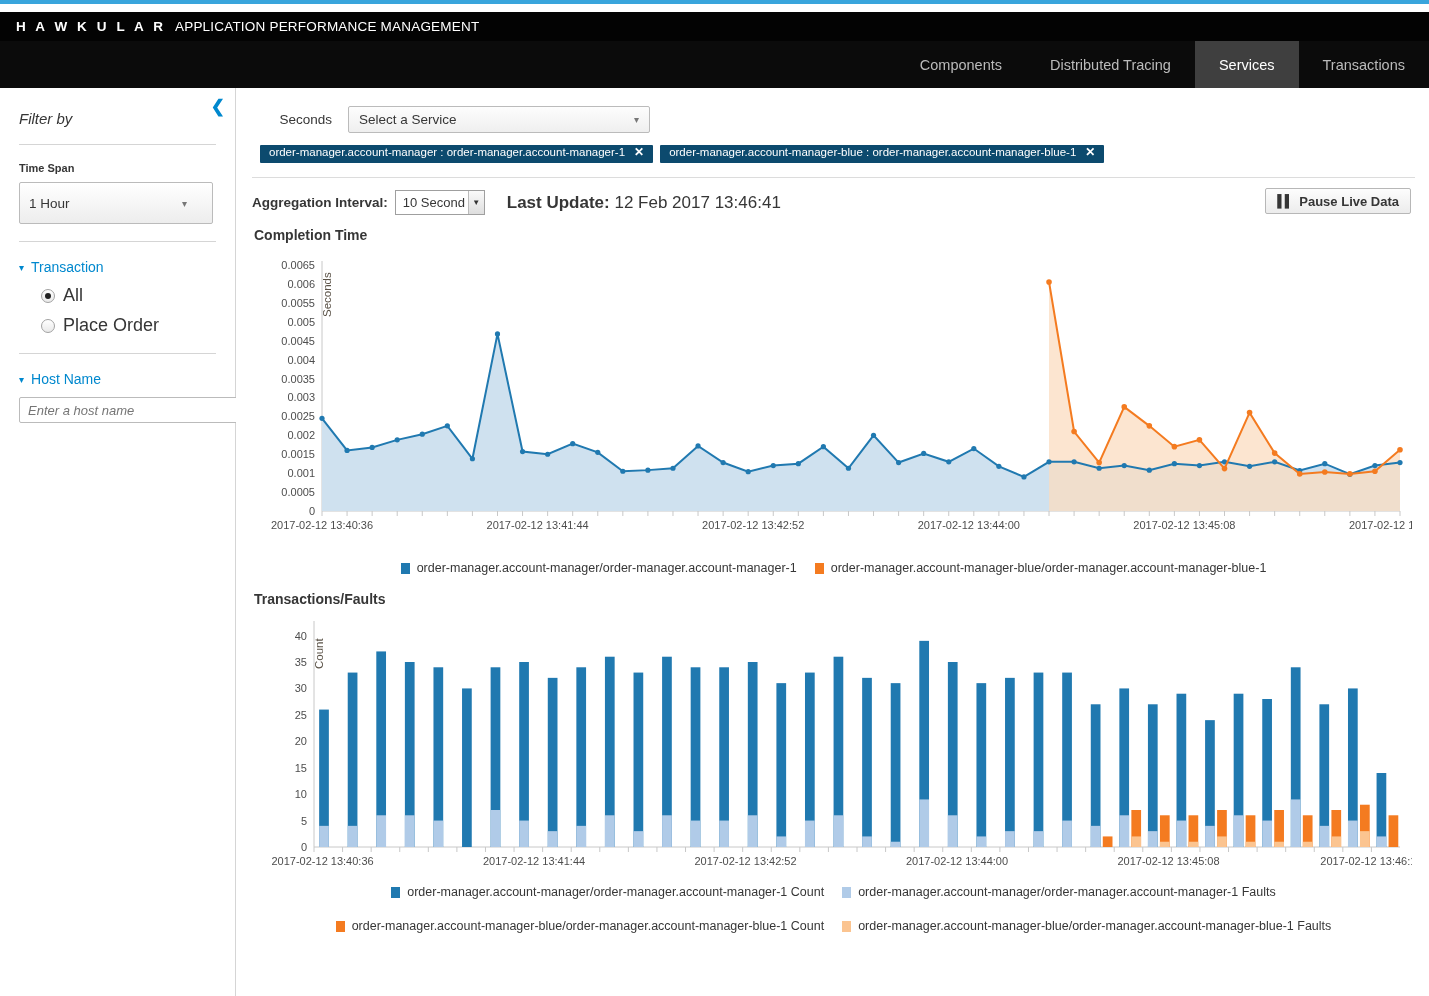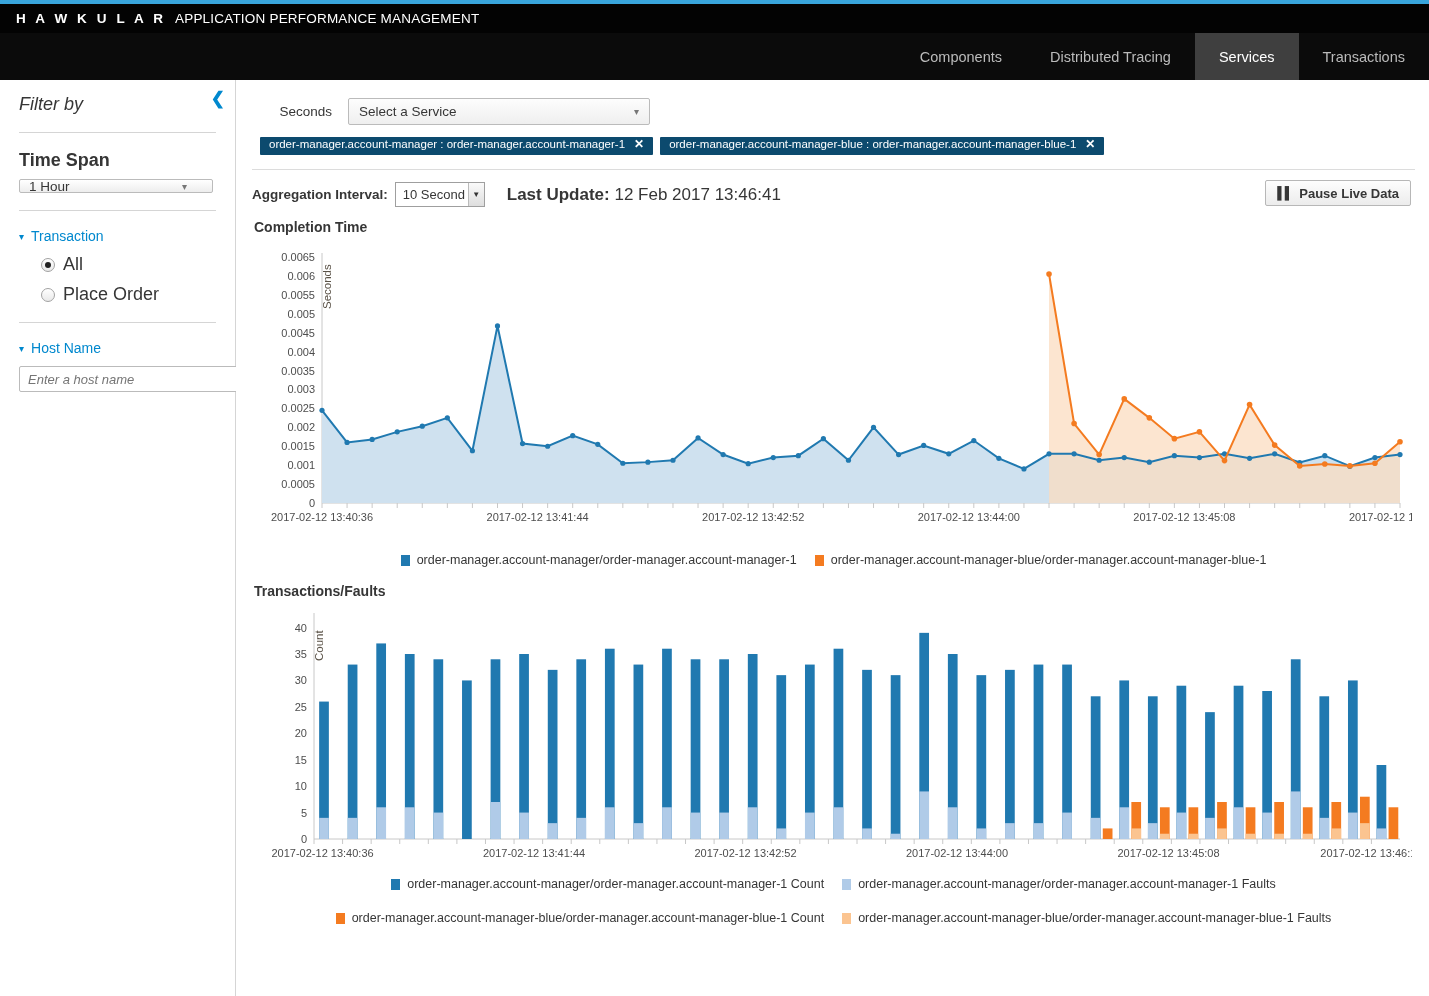--- a/index.html
+++ b/index.html
@@ -7,46 +7,46 @@
   body {
     width:1429px; height:996px;
     font-family:"Liberation Sans", sans-serif;
     font-size:13px; color:#363636; background:#fff;
     overflow:hidden;
   }
   
   #top-accent { height:4px; background:#39a5dc; }
   #brand-bar {
     height:29px; background:#030303; color:#fff;
-    display:flex; align-items:center; padding-left:16px;
+    display:flex; align-items:center; padding-left:16px;margin-top:8px;
   }
   #brand-name { font-weight:bold; letter-spacing:3.1px; font-size:13.5px; }
   #brand-sub { font-size:13.5px; margin-left:9px; letter-spacing:.2px; color:#fff; }
   
   #nav-bar { height:47px; background:#0b0b0b; display:flex; align-items:stretch;justify-content:flex-end; }
   .nav-item {
     display:flex; align-items:center; padding:0 24px;
     color:#bbb; font-size:14.5px; cursor:pointer;
   }
   .nav-item.active { background:#3f3f3f; color:#fff; }
   
   #page { display:flex; height:916px; background:#fff; }
   #sidebar {
     width:236px; background:#fff; position:relative;
     border-right:1px solid #d5d5d5; padding:0 19px;
   }
   #collapse-btn {
     position:absolute; right:10px; top:10px; color:#0088ce;
     font-size:17px; cursor:pointer; line-height:1; font-weight:bold;
   }
-  #filter-by { font-style:italic; font-size:18px; color:#363636; padding-top:14px; }
+  #filter-by { font-style:italic; font-size:15px; color:#363636; padding-top:22px; }
   .hr { border-top:1px solid #d5d5d5; margin:17px 0 0 0; }
-  .sec-label { font-weight:bold; font-size:18px; margin-top:17px; margin-bottom:8px; }
+  .sec-label { font-weight:bold; font-size:11px; margin-top:17px; margin-bottom:8px; }
   select.ui-select, .fake-select {
-    width:194px; height:14px; border:1px solid #bbb; border-radius:2px;
+    width:194px; height:42px; border:1px solid #bbb; border-radius:2px;
     background:linear-gradient(#fff,#ededed);
     font-family:"Liberation Sans", sans-serif; font-size:13.5px;
     padding-left:9px; color:#363636;
     display:flex; align-items:center; justify-content:space-between;
     padding-right:25px; cursor:pointer;
   }
   .caret { color:#777; font-size:10px; }
   .group-head {
     color:#0088ce; font-size:14px; margin-top:17px; margin-bottom:10px;
     display:flex; align-items:center; cursor:pointer;

